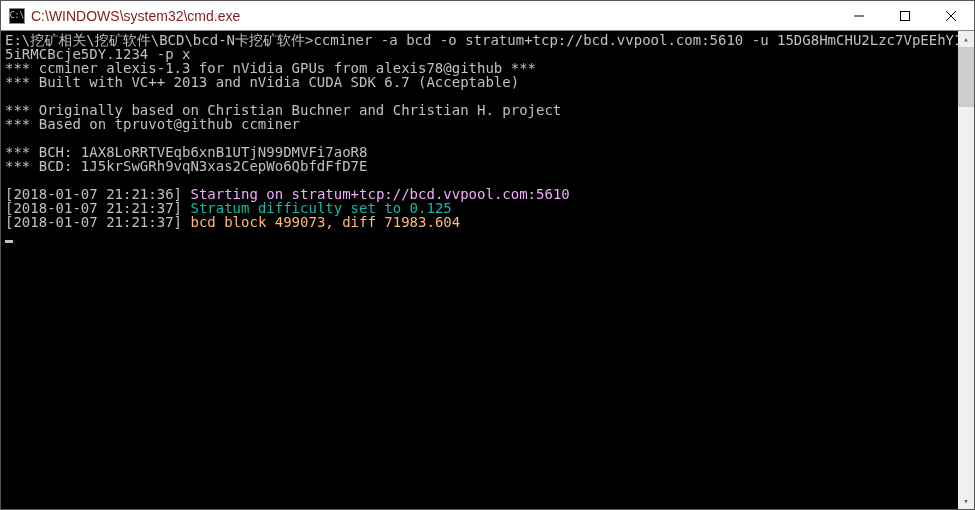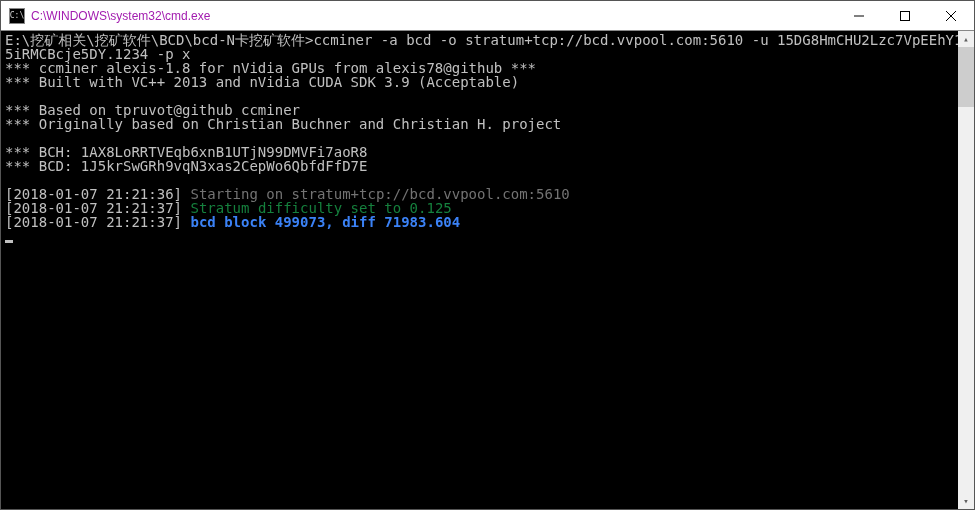--- a/index.html
+++ b/index.html
@@ -33,22 +33,22 @@
       display: inline-flex;
       align-items: center;
       justify-content: center;
       font-size: 8px;
       color: #ccc;
       font-family: monospace;
       border: 1px solid #888;
     }
     .titlebar-text {
       flex: 1;
-      font-size: 12px;
-      color: #a21caf;
+      font-size: 14px;
+      color: #7f1d1d;
     }
     .window-controls {
       display: flex;
       height: 100%;
     }
     .win-btn {
       width: 46px;
       height: 100%;
       display: flex;
       align-items: center;
@@ -91,23 +91,23 @@
       display: flex;
       align-items: center;
       justify-content: center;
       font-size: 9px;
       color: #606060;
     }
     .sb-up { top: 0; }
     .sb-down { bottom: 0; }
     .line { white-space: pre-wrap; min-height: 14px; }
     .c-white { color: #c0c0c0; }
-    .c-cyan { color: #737373; }
-    .c-yellow { color: #15803d; text-align: center; }
-    .c-teal { color: #3b82f6; font-weight: bold; }
+    .c-cyan { color: #f0abfc; }
+    .c-yellow { color: #14b8a6; text-align: center; }
+    .c-teal { color: #fdba74; }
     .cursor {
       display: inline-block;
       width: 8px;
       height: 3px;
       background: #c0c0c0;
       vertical-align: bottom;
     }
   </style>
 </head>
 <body>
@@ -131,25 +131,25 @@
         <svg width="10" height="10">
             <line x1="0" y1="0" x2="10" y2="10" stroke="#000" stroke-width="1"></line>
             <line x1="10" y1="0" x2="0" y2="10" stroke="#000" stroke-width="1"></line>
           </svg>
       </div>
     </div>
   </div>
 
   <div class="terminal">
     <div class="line c-white"><span>E:\挖矿相关\挖矿软件\BCD\bcd-N卡挖矿软件&gt;</span><span>ccminer -a bcd -o stratum+tcp://bcd.vvpool.com:5610 -u 15DG8HmCHU2Lzc7VpEEhY15iRMCBcje5DY.1234 -p x</span></div>
-    <div class="line c-white">*** ccminer alexis-1.8 for nVidia GPUs from alexis78@github ***</div>
-    <div class="line c-white">*** Built with VC++ 2013 and nVidia CUDA SDK 3.9 (Acceptable)</div>
+    <div class="line c-white">*** ccminer alexis-1.3 for nVidia GPUs from alexis78@github ***</div>
+    <div class="line c-white">*** Built with VC++ 2013 and nVidia CUDA SDK 6.7 (Acceptable)</div>
     <div class="line"></div>
+    <div class="line c-white">*** Originally based on Christian Buchner and Christian H. project</div>
     <div class="line c-white">*** Based on tpruvot@github ccminer</div>
-    <div class="line c-white">*** Originally based on Christian Buchner and Christian H. project</div>
     <div class="line"></div>
     <div class="line c-white">*** BCH: 1AX8LoRRTVEqb6xnB1UTjN99DMVFi7aoR8</div>
     <div class="line c-white">*** BCD: 1J5krSwGRh9vqN3xas2CepWo6QbfdFfD7E</div>
     <div class="line">&nbsp;</div>
     <div class="line"><span class="c-white">[2018-01-07 21:21:36]</span> <span class="c-cyan">Starting on stratum+tcp://bcd.vvpool.com:5610</span></div>
     <div class="line"><span class="c-white">[2018-01-07 21:21:37]</span> <span class="c-yellow">Stratum difficulty set to 0.125</span></div>
     <div class="line"><span class="c-white">[2018-01-07 21:21:37]</span> <span class="c-teal">bcd block 499073, diff 71983.604</span></div>
     <div class="line"><span class="cursor"></span></div>
 
     <div class="scrollbar">

